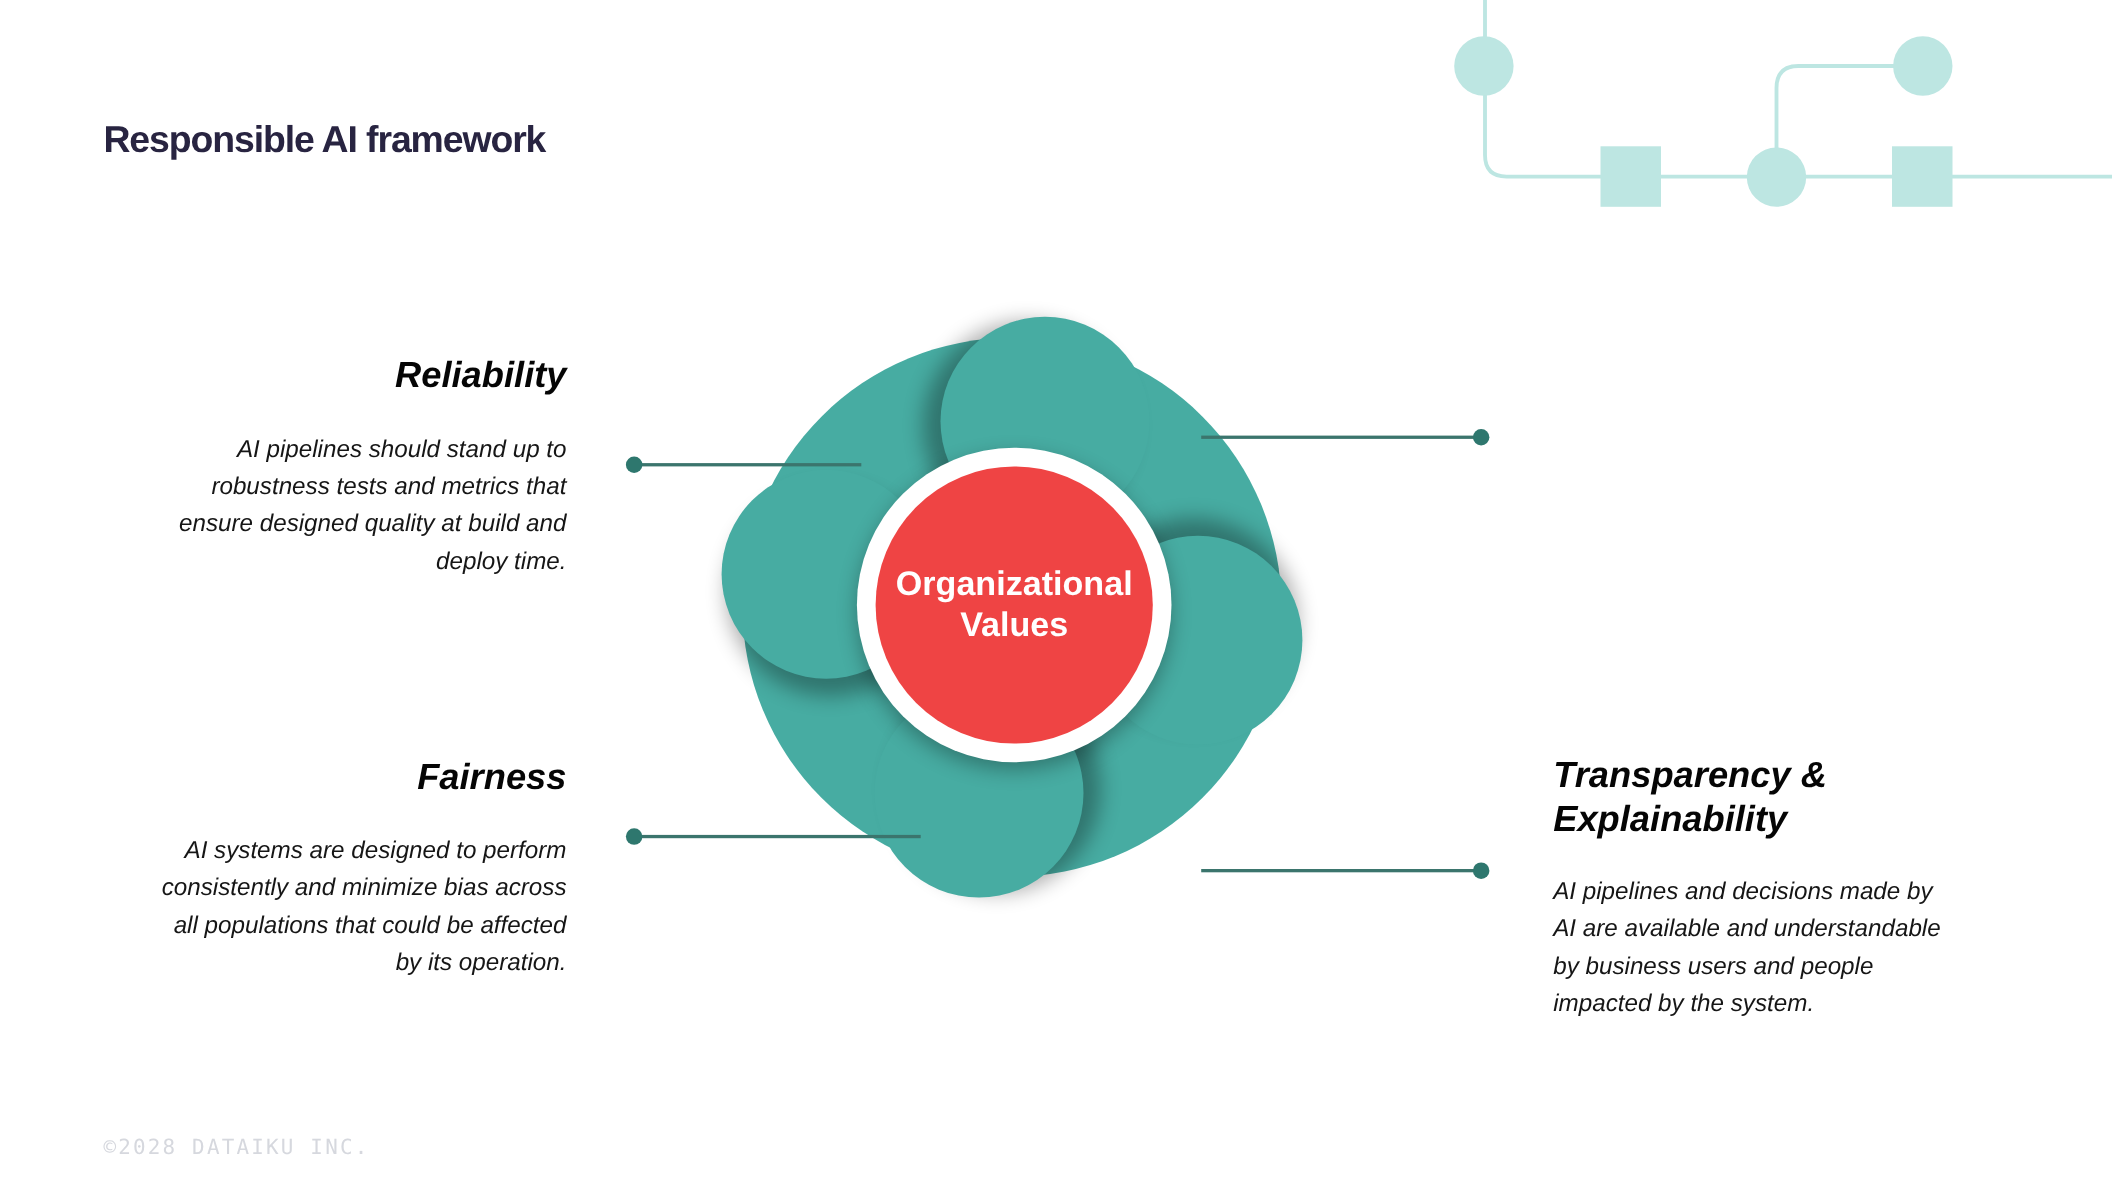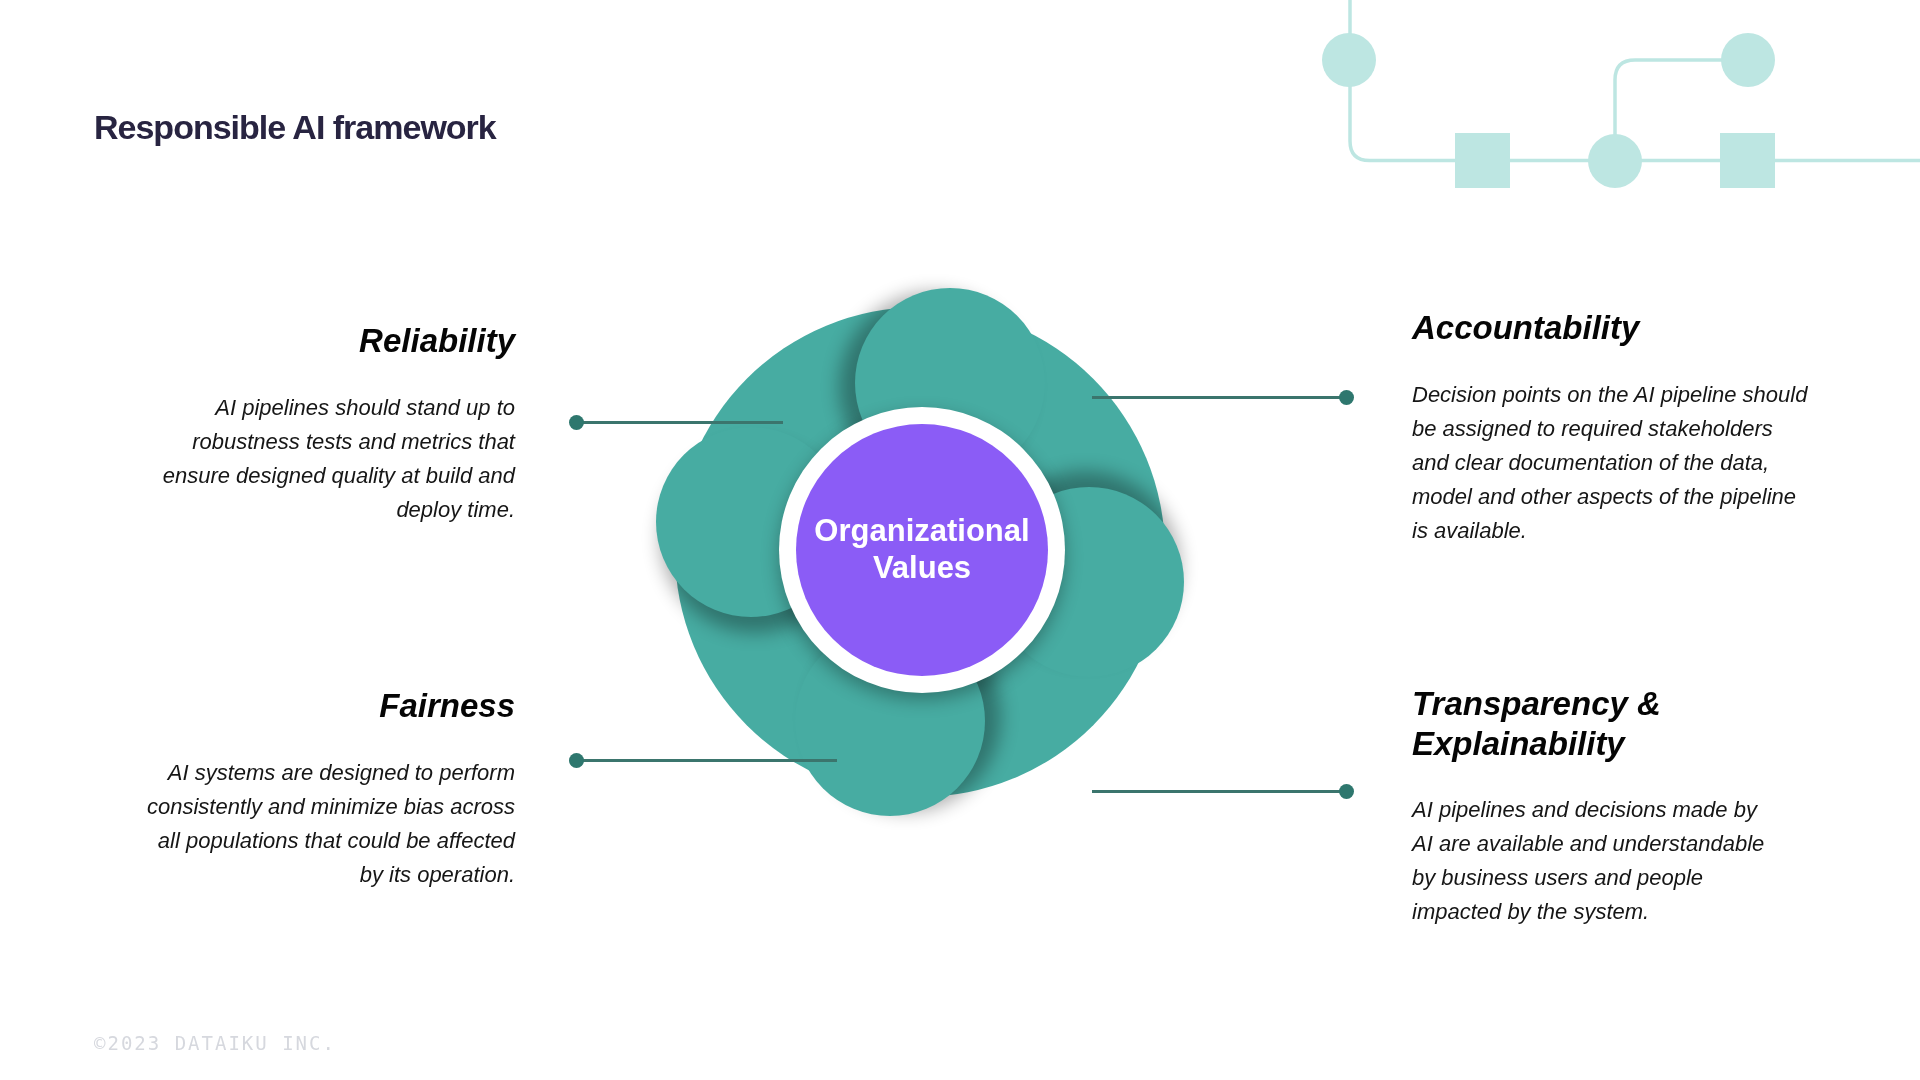--- a/index.html
+++ b/index.html
@@ -25,21 +25,21 @@
   .blob-right {left:994px;top:487px;box-shadow:-4px -16px 18px rgba(0,0,0,.32);}
   .blob-bottom{left:795px;top:626px;box-shadow:16px -4px 18px rgba(0,0,0,.32);}
   .blob-left  {left:656px;top:427px;box-shadow:4px 16px 18px rgba(0,0,0,.32);}
   .white-ring{
     position:absolute;left:779px;top:407px;width:286px;height:286px;
     border-radius:50%;background:#ffffff;z-index:5;
     box-shadow:0 7px 18px rgba(0,0,0,.30);
   }
   .black-core{
     position:absolute;left:17px;top:17px;width:252px;height:252px;
-    border-radius:50%;background:#8b5cf6;z-index:6;
+    border-radius:50%;background:#ef4444;z-index:6;
     display:flex;align-items:center;justify-content:center;
   }
   .core-label{
     width:240px;text-align:center;color:#ffffff;
     font-size:31px;font-weight:bold;line-height:1.18;
   }
   
   .connector-line{position:absolute;height:3px;background:#3B756D;z-index:4;}
   .connector-dot{position:absolute;width:15px;height:15px;border-radius:50%;background:#2E776E;z-index:4;}
   .line-reliability{left:577px;top:421px;width:206px;}
@@ -107,30 +107,26 @@
   <div class="connector-line line-fairness"></div>
   <div class="connector-dot dot-fairness"></div>
   <div class="connector-line line-transparency"></div>
   <div class="connector-dot dot-transparency"></div>
 
   <div class="item item-reliability">
     <h2>Reliability</h2>
     <p>AI pipelines should stand up to robustness tests and metrics that ensure designed quality at build and deploy time.</p>
   </div>
 
-  <div class="item item-accountability">
-    <h2>Accountability</h2>
-    <p>Decision points on the AI  pipeline should be assigned to required stakeholders and clear documentation of the data, model and other aspects of the pipeline is available.</p>
-  </div>
 
   <div class="item item-transparency">
     <h2>Transparency &amp; Explainability</h2>
     <p>AI pipelines and decisions made by AI are available and understandable by business users and people impacted by the system.</p>
   </div>
 
   <div class="item item-fairness">
     <h2>Fairness</h2>
     <p>AI systems are designed to perform consistently and minimize bias across all populations that could be affected by its operation.</p>
   </div>
 
-  <div class="footer">©2023 DATAIKU INC.</div>
+  <div class="footer">©2028 DATAIKU INC.</div>
 
 </div>
 
 </body></html>

